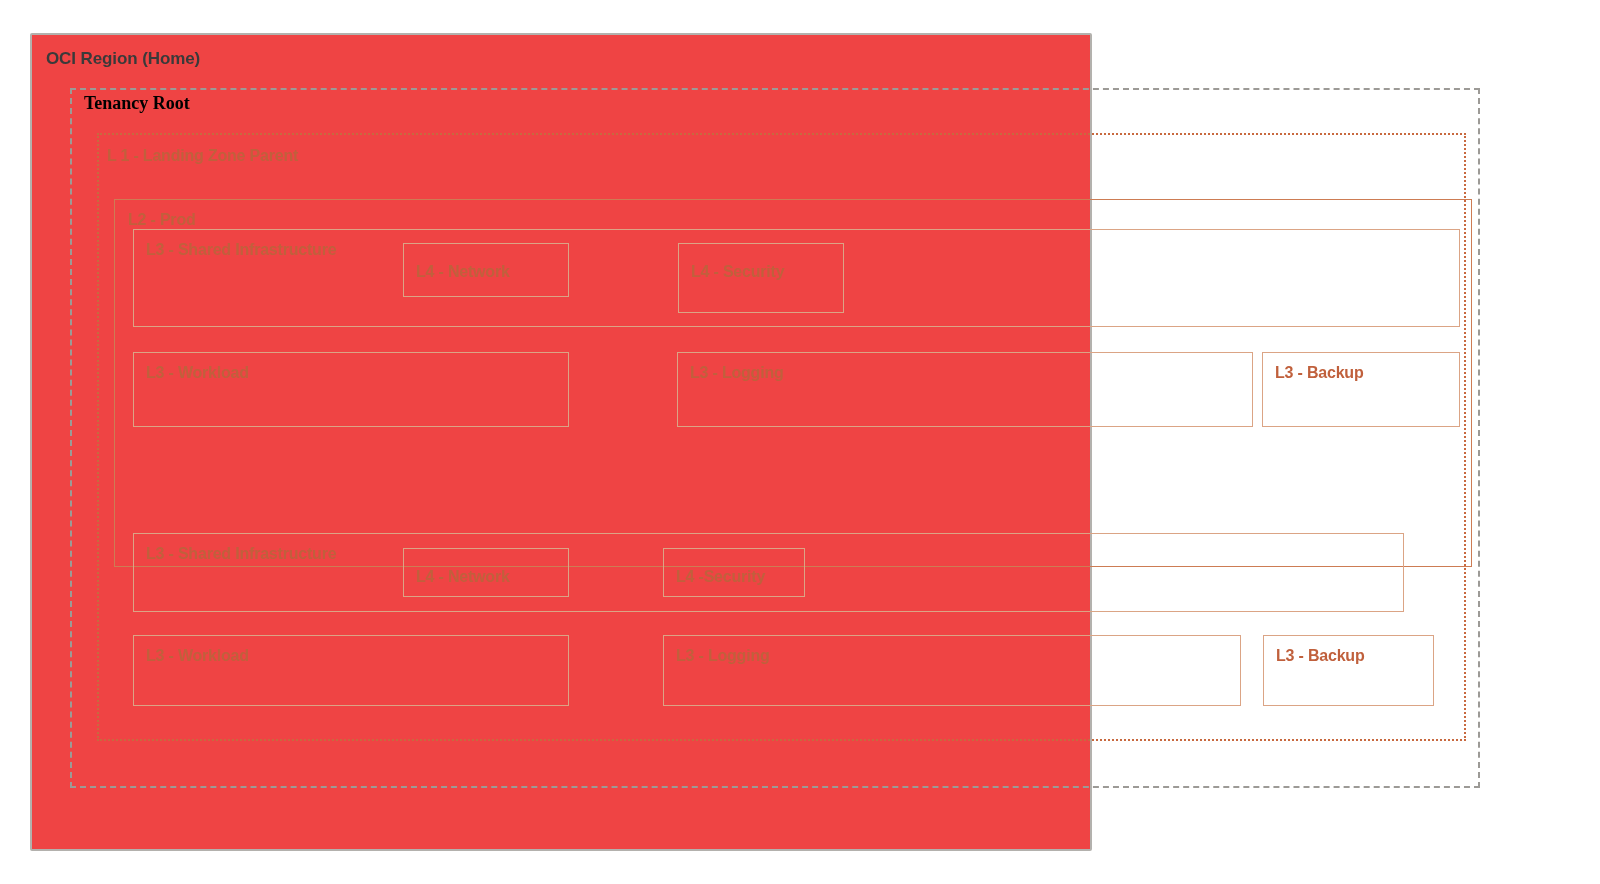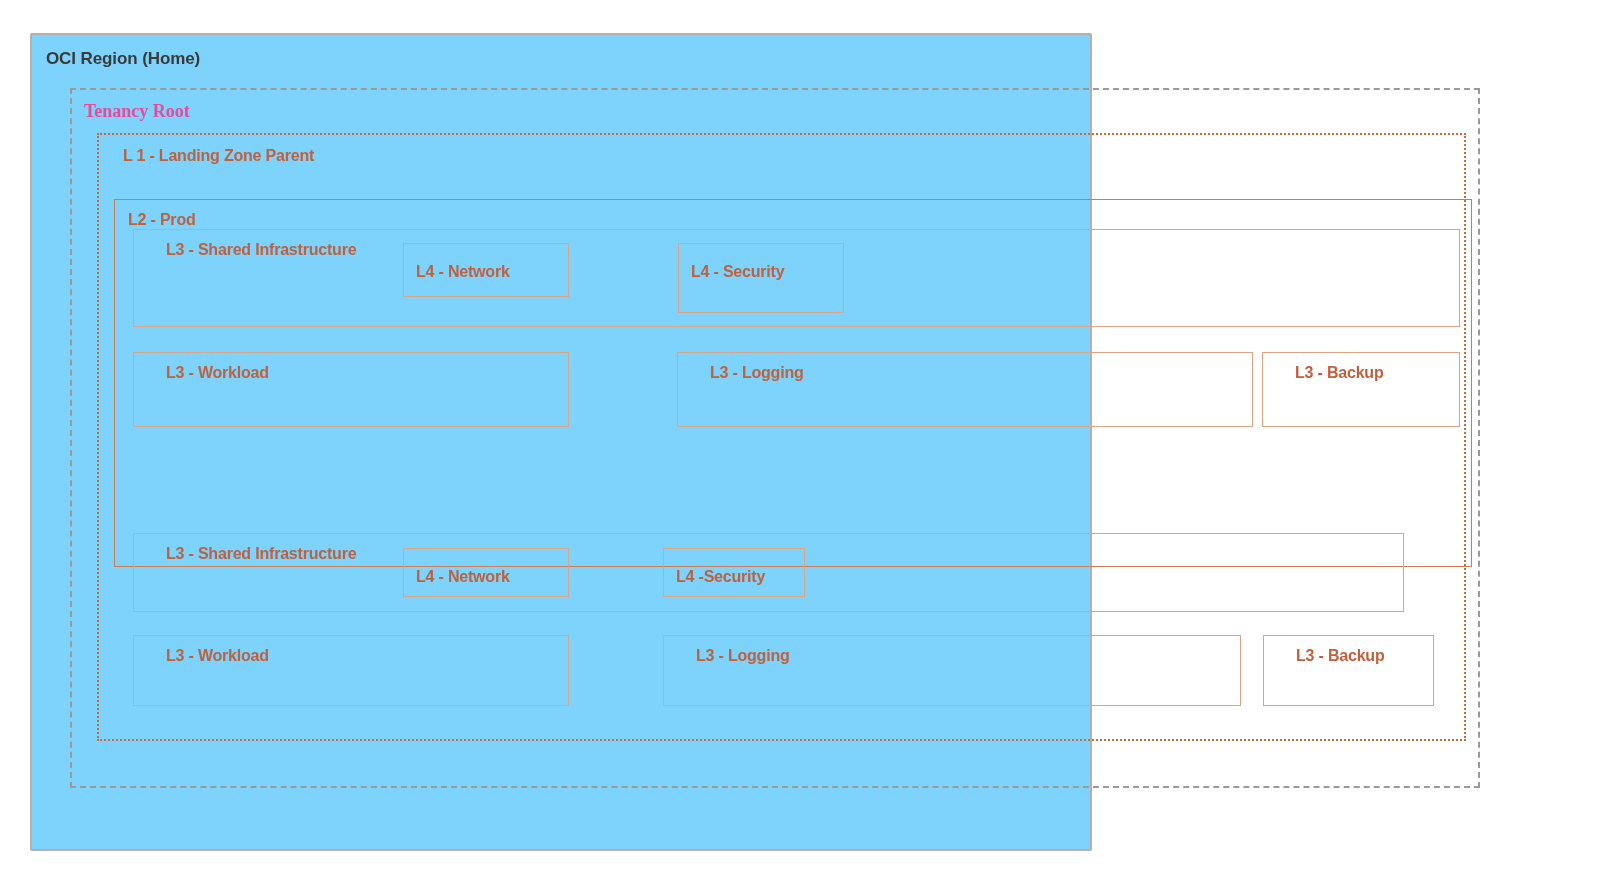--- a/index.html
+++ b/index.html
@@ -22,21 +22,21 @@
   }
 
   
   .box {
     position: absolute;
     box-sizing: border-box;
   }
 
   
   .region-panel {
-    background: #7dd3fc;
+    background: #ef4444;
     border: 2px solid #b3b1ad;
     border-radius: 2px;
   }
   .region-label {
     position: absolute;
     left: 14px;
     top: 14px;
     font-size: 17px;
     font-weight: bold;
     color: #3a3a3a;
@@ -45,25 +45,25 @@
   }
 
   
   .tenancy-box {
     border: 2px dashed #9c9a96;
     background: transparent;
   }
   .tenancy-label {
     position: absolute;
     left: 12px;
-    top: 11px;
+    top: 3px;
     font-family: "Liberation Serif", serif;
     font-size: 18px;
     font-weight: bold;
-    color: #ec4899;
+    color: #000000;
     white-space: nowrap;
   }
 
   
   .l1-box {
     border: 2px dotted #c8693f;
     background: transparent;
   }
 
   
@@ -80,23 +80,23 @@
 
   
   .olabel {
     position: absolute;
     font-size: 16px;
     font-weight: bold;
     color: #c0603c;
     white-space: nowrap;
     letter-spacing: -0.2px;
   }
-  .olabel.l1 { left: 24px; top: 12px; }
+  .olabel.l1 { left: 8px; top: 12px; }
   .olabel.l2 { left: 13px; top: 11px; }
-  .olabel.l3 { left: 12px; top: 11px; margin-left: 20px; }
+  .olabel.l3 { left: 12px; top: 11px; }
   .olabel.l4 { left: 12px; top: 19px; text-align: center; }
 </style>
 </head>
 <body>
 
 <div id="canvas">
 
   <div class="box region-panel" style="left:30px; top:33px; width:1062px; height:818px;">
     <span class="region-label">OCI Region (Home)</span>
   </div>

